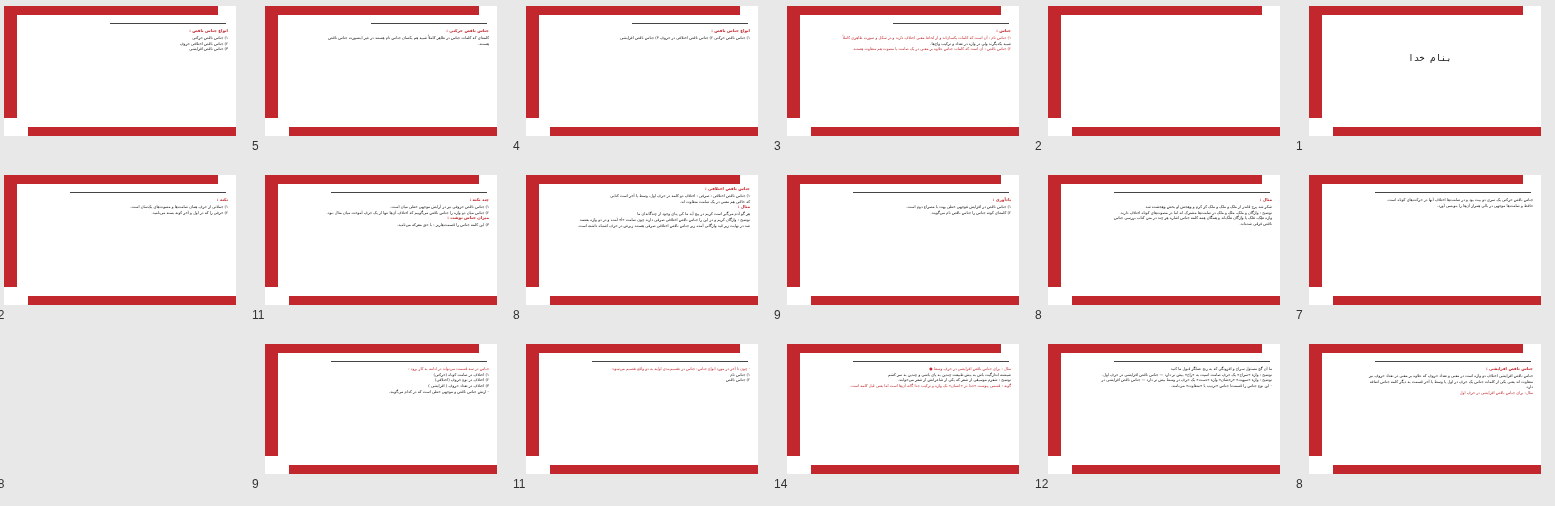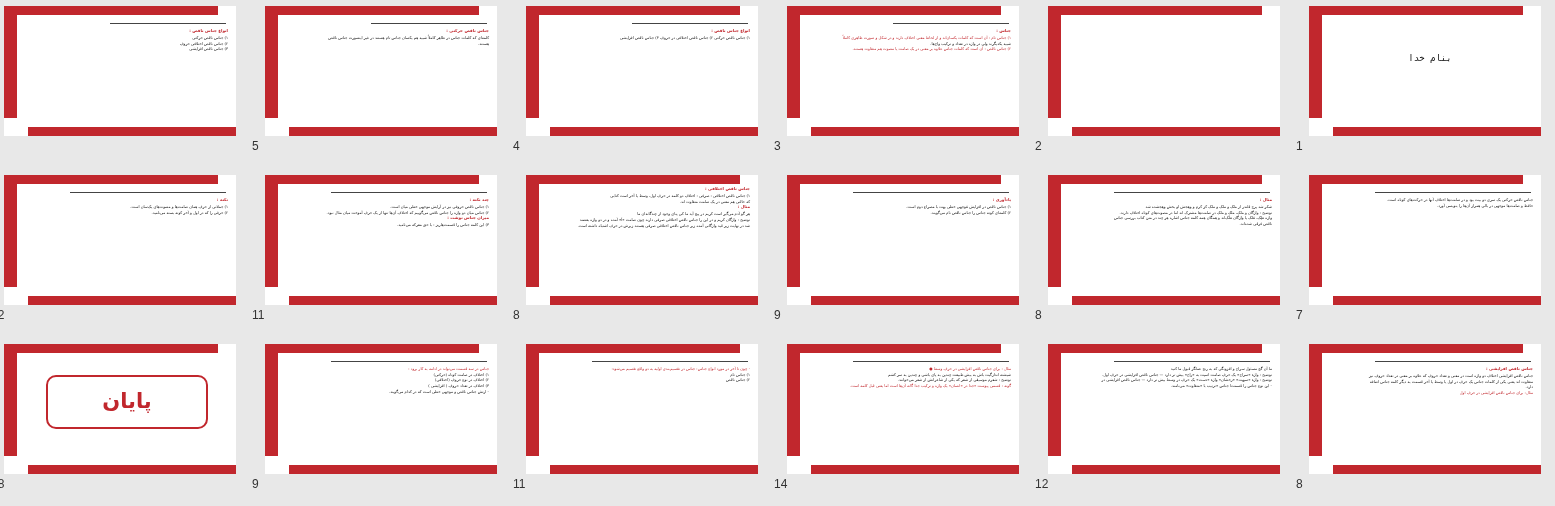--- a/index.html
+++ b/index.html
@@ -453,28 +453,15 @@
           <div class="ln red">جناس در سه قسمت می‌تواند در ادامه به کار برود :</div>
           <div class="ln">۱) اختلاف در صامت کوتاه (حرکتی)</div>
           <div class="ln">۲) اختلاف در نوع حروف (اختلافی)</div>
           <div class="ln">۳) اختلاف در تعداد حروف ( افزایشی )</div>
           <div class="ln">- ارتش جناس ناقص و موجهی خطی است که در کدام می‌گویند.</div>
         </div>
       </div>
       <div class="slide-num">9</div>
     </div>
     <div class="slide-cell">
-      <div class="slide">
-        <div class="band-left"></div>
-        <div class="band-top"></div>
-        <div class="band-bottom"></div>
-        <div class="notch-tr"></div>
-        <div class="notch-bl"></div>
-        <div class="inner-white"></div>
-        <div class="content">
-          <div class="endbox">
-            <div class="t">پایان</div>
-          </div>
-        </div>
-      </div>
       <div class="slide-num">18</div>
     </div>
   </div>
 
 </body></html>

